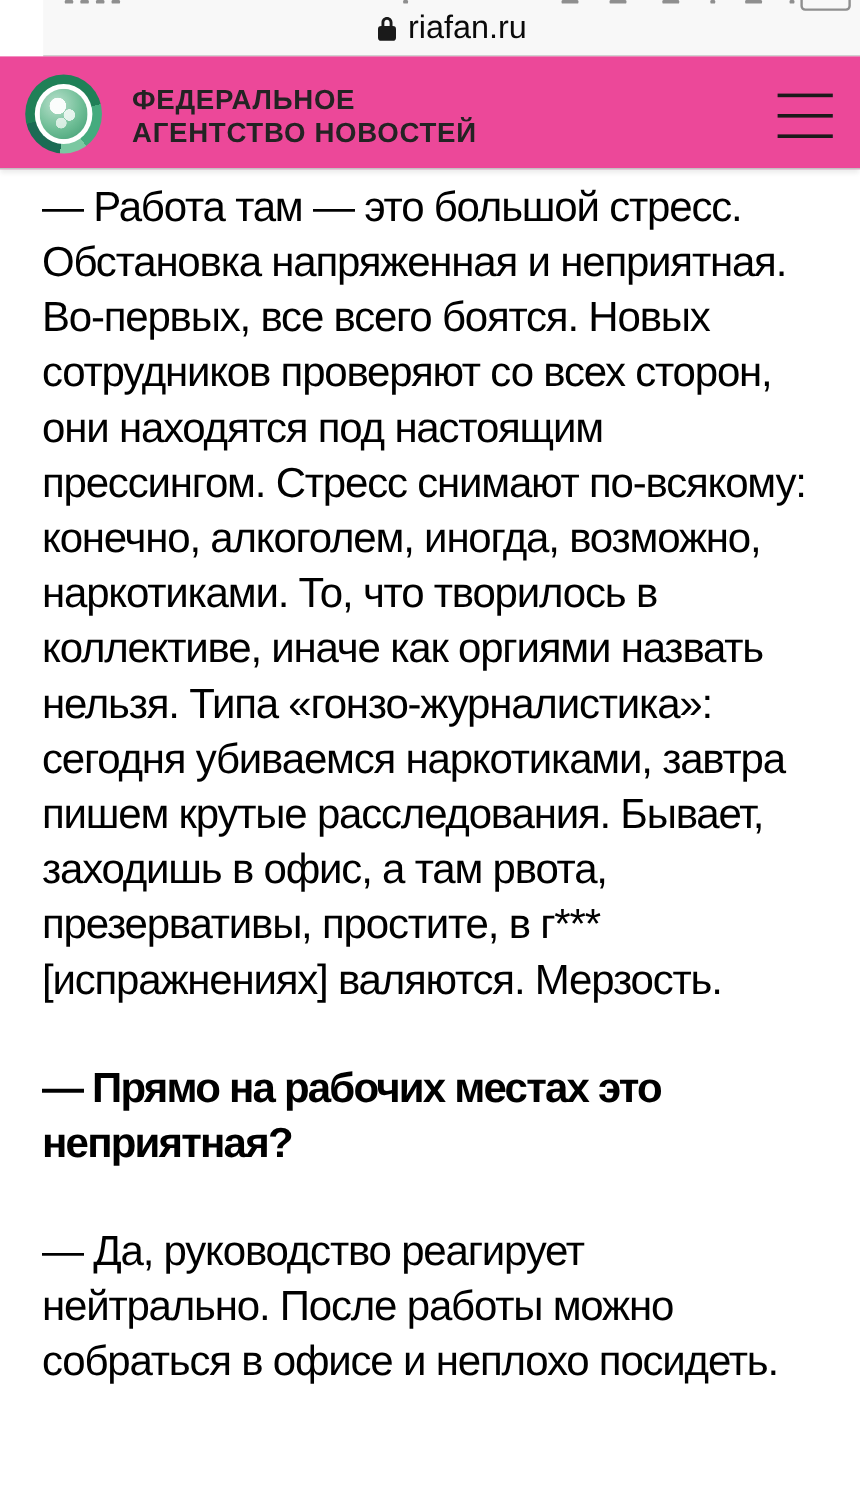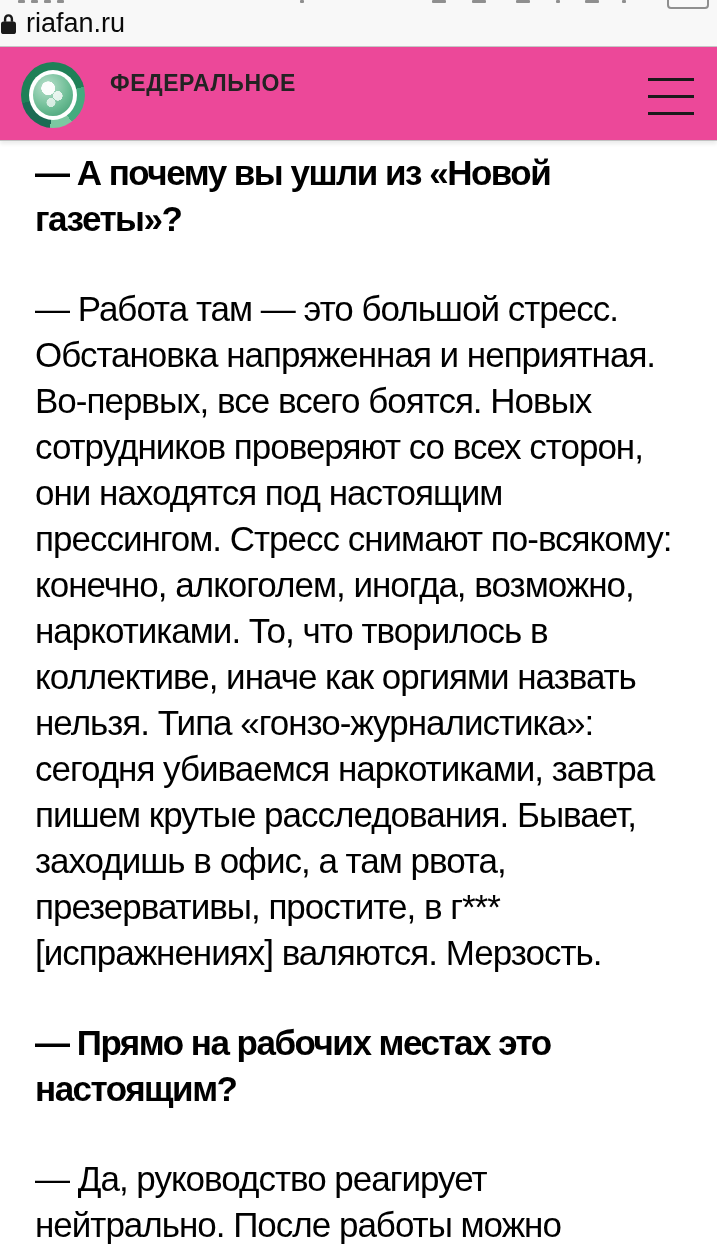--- a/index.html
+++ b/index.html
@@ -5,22 +5,23 @@
   html,body{margin:0;padding:0;}
   body{
     width:717px;height:1252px;overflow:hidden;background:#ffffff;
     font-family:"Liberation Sans","DejaVu Sans",sans-serif;
     -webkit-font-smoothing:antialiased;
   }
   
   .addressbar{
     position:relative;height:46px;background:#f8f8f8;
     border-bottom:1px solid #c6c6c6;
-    display:flex;align-items:center;gap:9px;
+    display:flex;align-items:center;justify-content:center;gap:9px;
     overflow:hidden;
+    margin-left:36px;
   }
   .frag{position:absolute;background:#8f8f8f;border-radius:1px;}
   .frag.dot{width:7px;height:3px;top:0;}
   .frag.tick{width:4px;height:3px;top:0;}
   .frag.bar{width:14px;height:3px;top:0;}
   .battery-frag{
     position:absolute;top:-8px;right:8px;width:38px;height:13px;
     border:2px solid #8f8f8f;border-radius:4px;background:transparent;
   }
   .lock{width:17px;height:22px;position:relative;top:1px;}
@@ -96,26 +97,26 @@
 <header class="siteheader">
   <div class="logo">
     <div class="logo-ring">
       <div class="logo-gap">
         <div class="logo-globe"></div>
       </div>
     </div>
   </div>
   <div class="logo-text">
     <div>ФЕДЕРАЛЬНОЕ</div>
+    <div>АГЕНТСТВО НОВОСТЕЙ</div>
   </div>
   <button class="hamburger" aria-label="menu">
     <span></span>
       <span></span>
       <span></span>
   </button>
 </header>
 
 <main class="article">
-    <p class="question">— А почему вы ушли из «Новой газеты»?</p>
     <p class="answer">— Работа там — это большой стресс. Обстановка напряженная и неприятная. Во-первых, все всего боятся. Новых сотрудников проверяют со всех сторон, они находятся под настоящим прессингом. Стресс снимают по-всякому: конечно, алкоголем, иногда, возможно, наркотиками. То, что творилось в коллективе, иначе как оргиями назвать нельзя. Типа «гонзо-журналистика»: сегодня убиваемся наркотиками, завтра пишем крутые расследования.  Бывает, заходишь в офис, а там рвота, презервативы, простите, в г*** [испражнениях] валяются. Мерзость.</p>
-    <p class="question">— Прямо на рабочих местах это настоящим?</p>
+    <p class="question">— Прямо на рабочих местах это неприятная?</p>
     <p class="answer">— Да, руководство реагирует нейтрально. После работы можно собраться в офисе и неплохо посидеть.</p>
   </main>
 
 </body></html>

